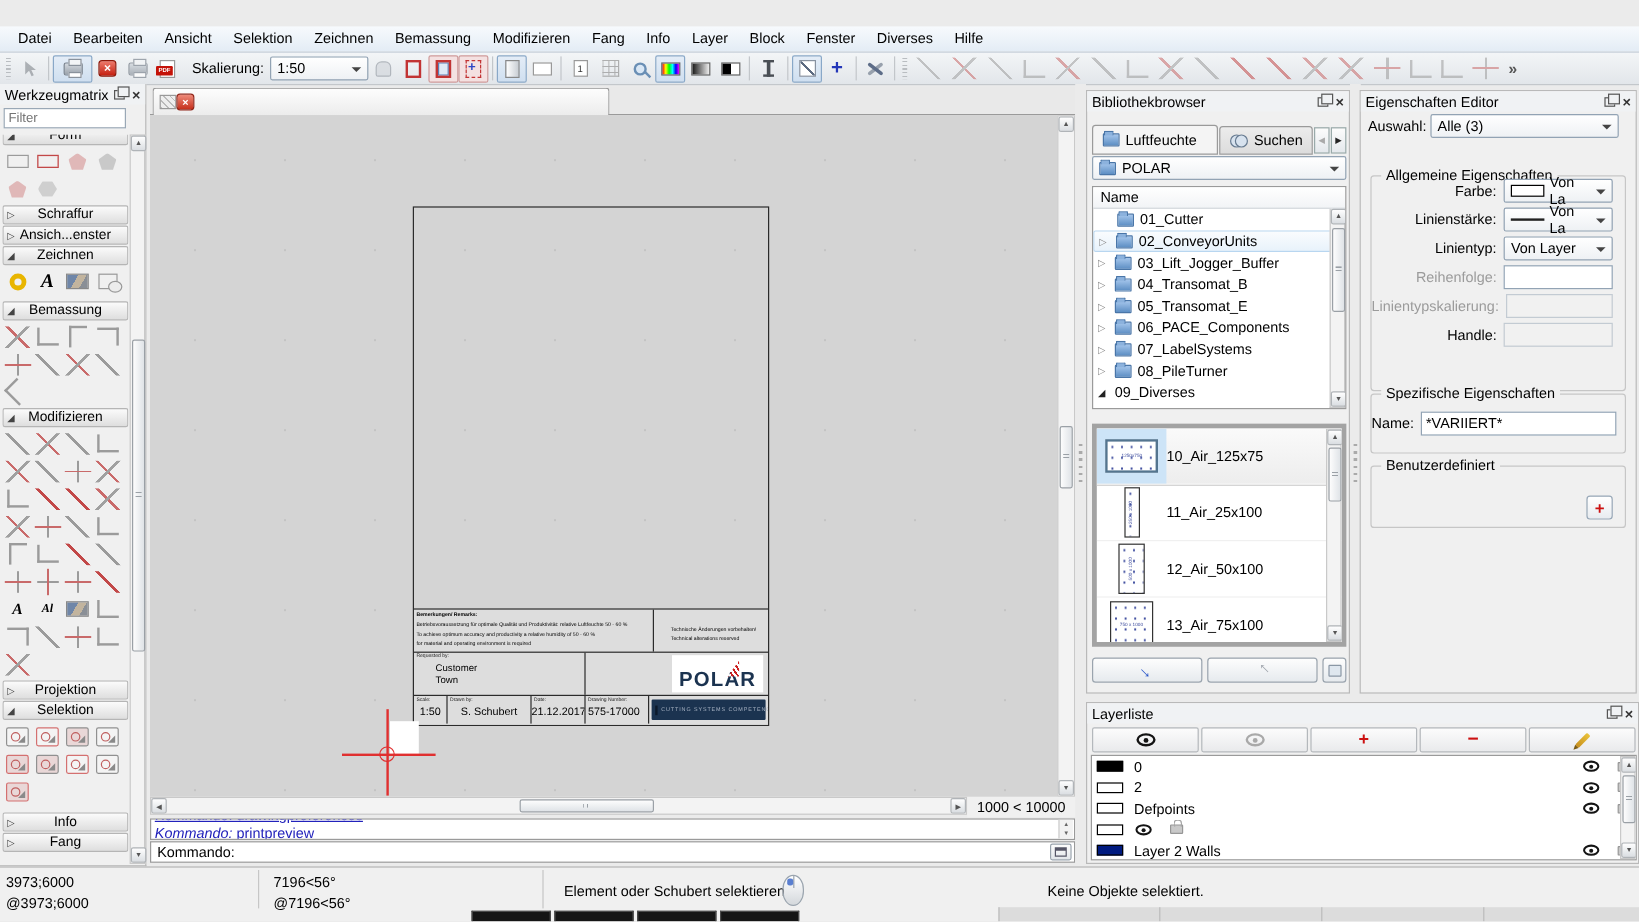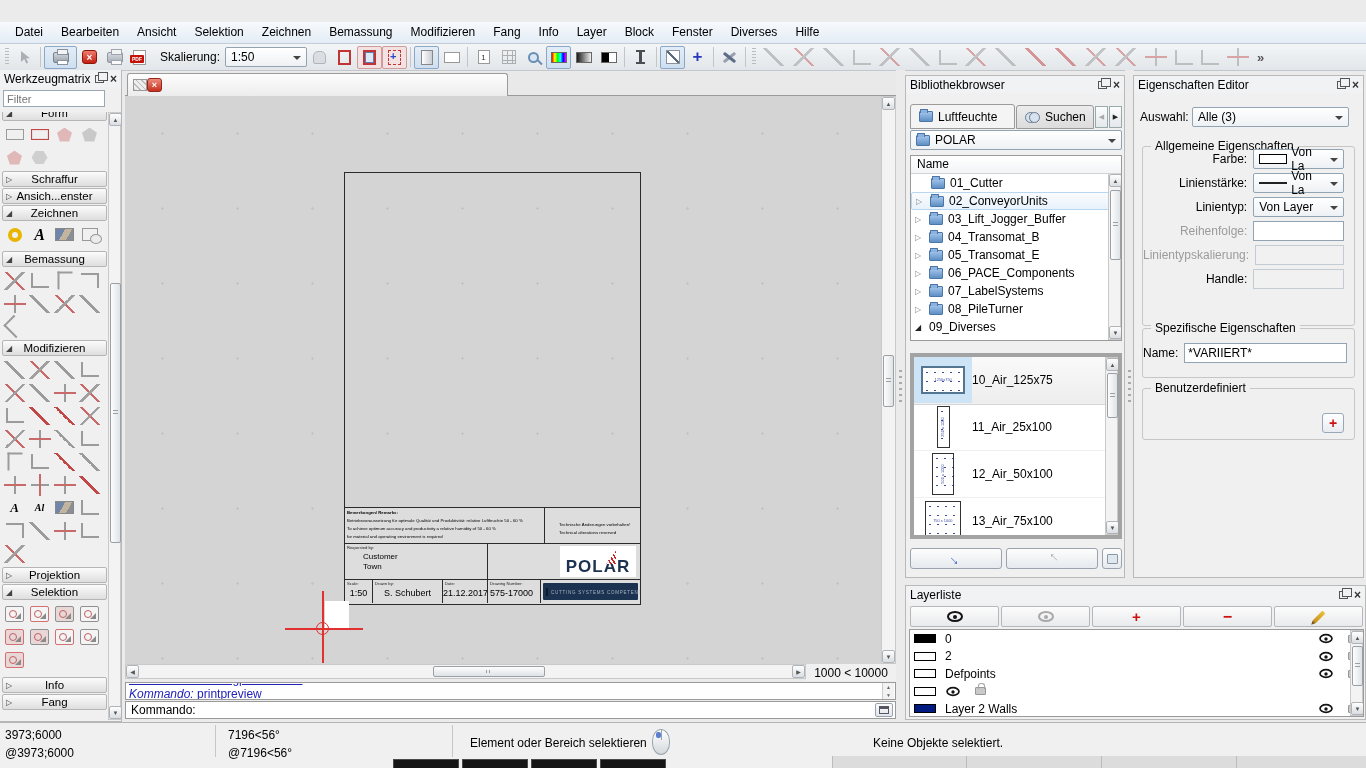--- a/index.html
+++ b/index.html
@@ -881,21 +881,21 @@
         </span>
     </div>
   </div>
 
   <div class="panel props">
     <div class="phead">
       <span class="ptitle">Eigenschaften Editor</span>
       <span class="ph-float"></span>
       <span class="ph-x">×</span>
     </div>
-    <div class="prow" style="margin-top:12px;padding-left:6px">
+    <div class="prow" style="padding-left:6px">
       <span style="width:52px">Auswahl:</span>
       <span class="cmb" style="flex:1;margin-right:4px">
           <span>Alle (3)</span>
         </span>
     </div>
     <div class="grp" style="top:70px;height:180px">
       <span class="glabel">Allgemeine Eigenschaften</span>
       <div class="prow">
         <span class="plab">Farbe:</span>
         <span class="cmb" style="width:92px">
@@ -1008,21 +1008,21 @@
     <div style="position:absolute;left:5px;top:3px;line-height:18px">
       <div>3973;6000</div>
       <div>@3973;6000</div>
     </div>
     <span class="st-div" style="left:215px"></span>
     <div style="position:absolute;left:228px;top:3px;line-height:18px">
       <div>7196&lt;56°</div>
       <div>@7196&lt;56°</div>
     </div>
     <span class="st-div" style="left:452px"></span>
-    <div style="position:absolute;left:470px;top:13px">Element oder Bereich selektieren</div>
+    <div style="position:absolute;left:470px;top:13px">Element oder Schubert selektieren</div>
     <span class="mouseico" style="left:652px;top:6px"></span>
     <div style="position:absolute;left:873px;top:13px">Keine Objekte selektiert.</div>
     <span class="tfrag" style="left:393px;width:66px"></span>
     <span class="tfrag" style="left:462px;width:66px"></span>
     <span class="tfrag" style="left:531px;width:66px"></span>
     <span class="tfrag" style="left:600px;width:66px"></span>
     <span class="tstrip" style="left:832px;width:534px">
         <i style="left:133px"></i>
         <i style="left:268px"></i>
         <i style="left:403px"></i>

